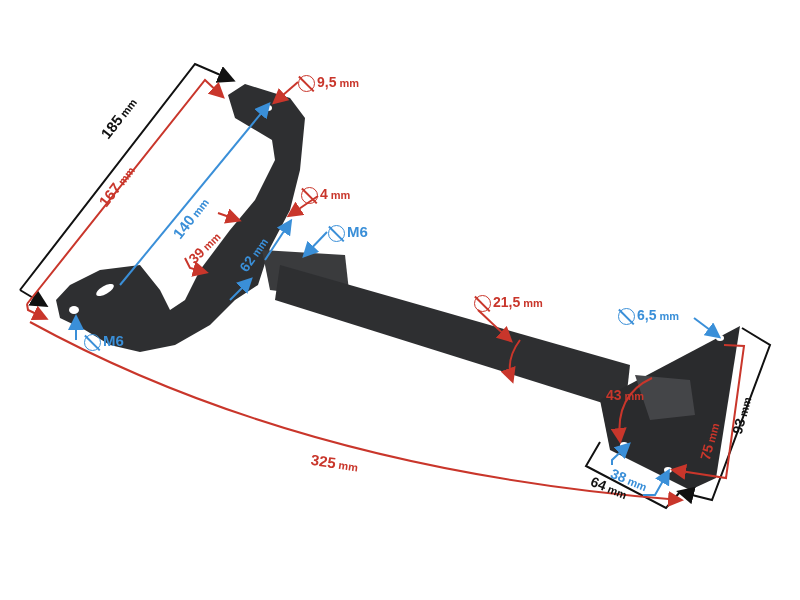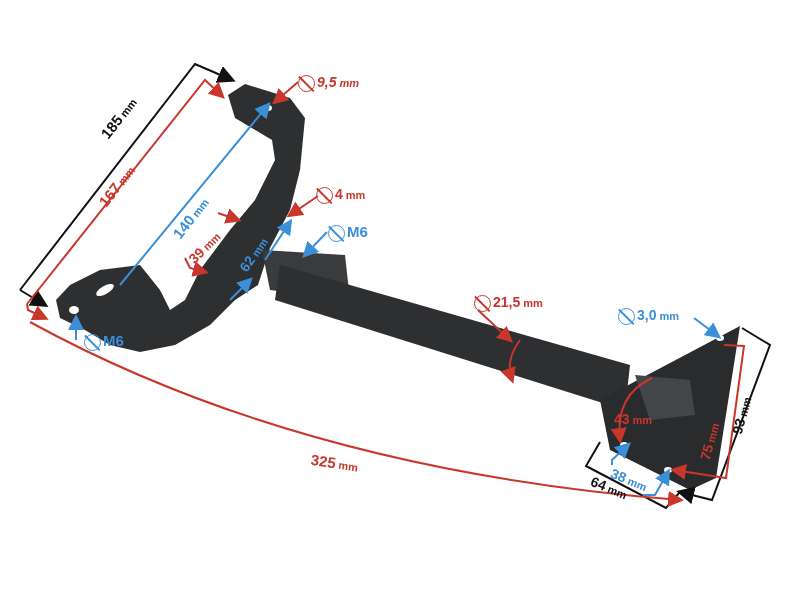--- a/index.html
+++ b/index.html
@@ -79,27 +79,27 @@
       <polyline points="643,495 655,495 668,472" marker-end="url(#ab)"></polyline>
     </g>
   </svg>
 
   <div class="lbl blk" style="left:98px;top:132px;font-size:15px;transform:rotate(-52deg);transform-origin:left top;"><span>185</span><span class="u">mm</span></div>
   <div class="lbl red" style="left:96px;top:200px;font-size:15px;transform:rotate(-52deg);transform-origin:left top;"><span>167</span><span class="u">mm</span></div>
   <div class="lbl blue" style="left:170px;top:232px;font-size:15px;transform:rotate(-52deg);transform-origin:left top;"><span>140</span><span class="u">mm</span></div>
   <div class="lbl red" style="left:186px;top:256px;font-size:14px;transform:rotate(-45deg);transform-origin:left top;"><span>39</span><span class="u">mm</span></div>
   <div class="lbl blue" style="left:237px;top:266px;font-size:14px;transform:rotate(-55deg);transform-origin:left top;"><span>62</span><span class="u">mm</span></div>
 
-  <div class="lbl red" style="left:298px;top:75px;font-size:14px;font-style:italic;"><span class="dia"></span><span>9,5</span><span class="u">mm</span></div>
-  <div class="lbl red" style="left:316px;top:187px;font-size:14px;"><span class="dia"></span><span>4</span><span class="u">mm</span></div>
+  <div class="lbl red" style="left:298px;top:75px;font-size:14px;"><span class="dia"></span><span>9,5</span><span class="u">mm</span></div>
+  <div class="lbl red" style="left:301px;top:187px;font-size:14px;"><span class="dia"></span><span>4</span><span class="u">mm</span></div>
   <div class="lbl blue" style="left:328px;top:224px;font-size:15px;"><span class="dia"></span><span>M6</span></div>
   <div class="lbl blue" style="left:84px;top:333px;font-size:15px;"><span class="dia"></span><span>M6</span></div>
 
   <div class="lbl red" style="left:474px;top:295px;font-size:14px;text-align:center;"><span class="dia"></span><span>21,5</span><span class="u">mm</span></div>
-  <div class="lbl blue" style="left:618px;top:308px;font-size:14px;"><span class="dia"></span><span>3,0</span><span class="u">mm</span></div>
+  <div class="lbl blue" style="left:618px;top:308px;font-size:14px;"><span class="dia"></span><span>6,5</span><span class="u">mm</span></div>
 
   <div class="lbl red" style="left:312px;top:452px;font-size:15px;transform:rotate(8deg);transform-origin:left top;"><span>325</span><span class="u">mm</span></div>
-  <div class="lbl red" style="left:606px;top:412px;font-size:14px;margin-left:8px;"><span>43</span><span class="u">mm</span></div>
+  <div class="lbl red" style="left:606px;top:388px;font-size:14px;"><span>43</span><span class="u">mm</span></div>
   <div class="lbl red" style="left:698px;top:458px;font-size:14px;transform:rotate(-75deg);transform-origin:left top;"><span>75</span><span class="u">mm</span></div>
   <div class="lbl blk" style="left:730px;top:432px;font-size:14px;transform:rotate(-75deg);transform-origin:left top;"><span>93</span><span class="u">mm</span></div>
   <div class="lbl blue" style="left:614px;top:466px;font-size:14px;transform:rotate(22deg);transform-origin:left top;"><span>38</span><span class="u">mm</span></div>
   <div class="lbl blk" style="left:594px;top:474px;font-size:14px;transform:rotate(22deg);transform-origin:left top;"><span>64</span><span class="u">mm</span></div>
 </div>
 
 </body></html>

